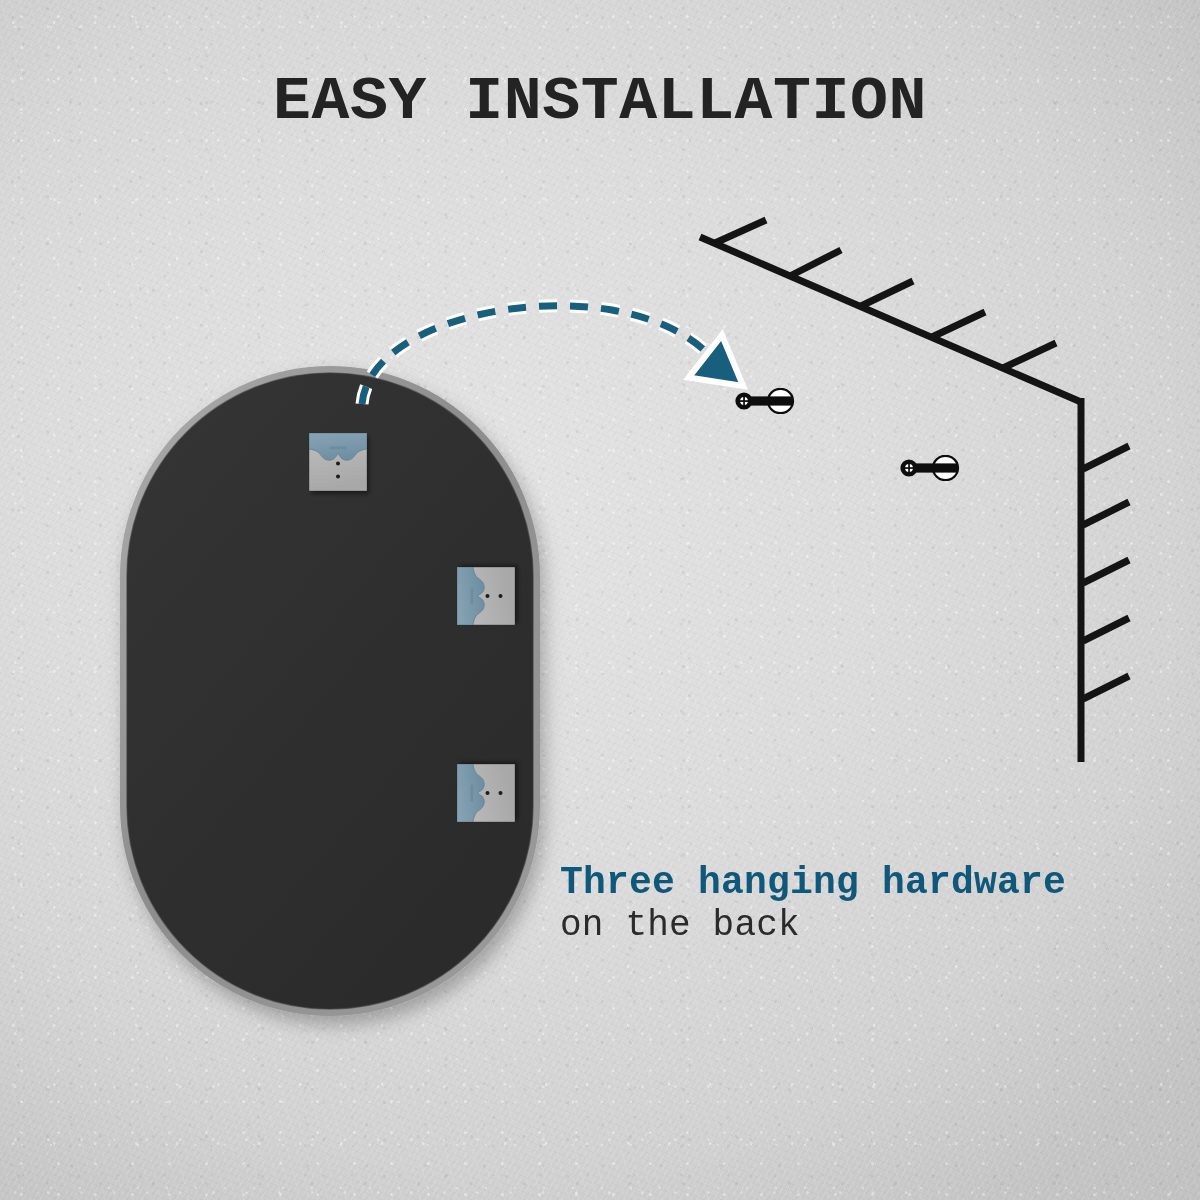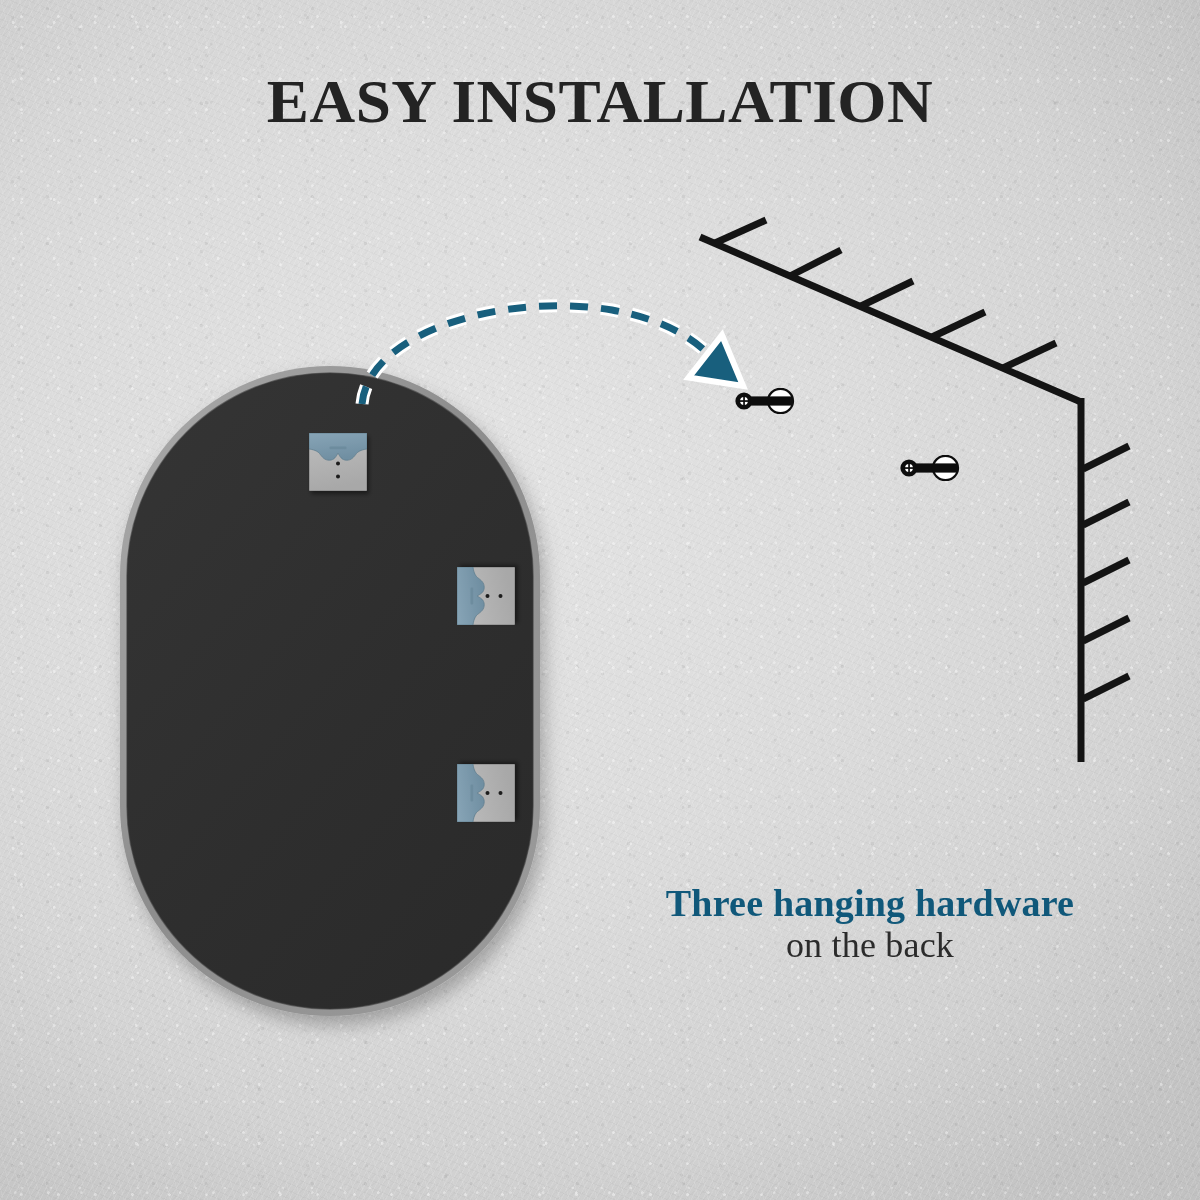--- a/index.html
+++ b/index.html
@@ -6,21 +6,21 @@
   html, body {
     margin: 0;
     padding: 0;
     background: #cfcfcf;
   }
   #stage {
     position: relative;
     width: 1200px;
     height: 1200px;
     overflow: hidden;
-    font-family: Liberation Serif, serif;
+    font-family: Liberation Mono, monospace;
     background: #fde047;
   }
 
   
   .wall-base {
     position: absolute;
     inset: 0;
     background:
       radial-gradient(ellipse 80% 70% at 38% 42%, #e4e4e4 0%, #dcdcdc 45%, #d2d2d2 78%, #c9c9c9 100%);
   }
@@ -63,24 +63,24 @@
     width: 1200px;
     text-align: center;
     font-size: 62px;
     font-weight: bold;
     letter-spacing: 0.5px;
     color: #232323;
     transform: scaleX(1.02);
   }
   .caption-block {
     position: absolute;
-    top: 882px;
+    top: 862px;
     left: 560px;
     width: 620px;
-    text-align: center;
+    text-align: left;
   }
   .caption-main {
     font-size: 38px;
     font-weight: bold;
     color: #10587a;
     letter-spacing: .2px;
     line-height: 1.12;
   }
   .caption-sub {
     font-size: 36px;

